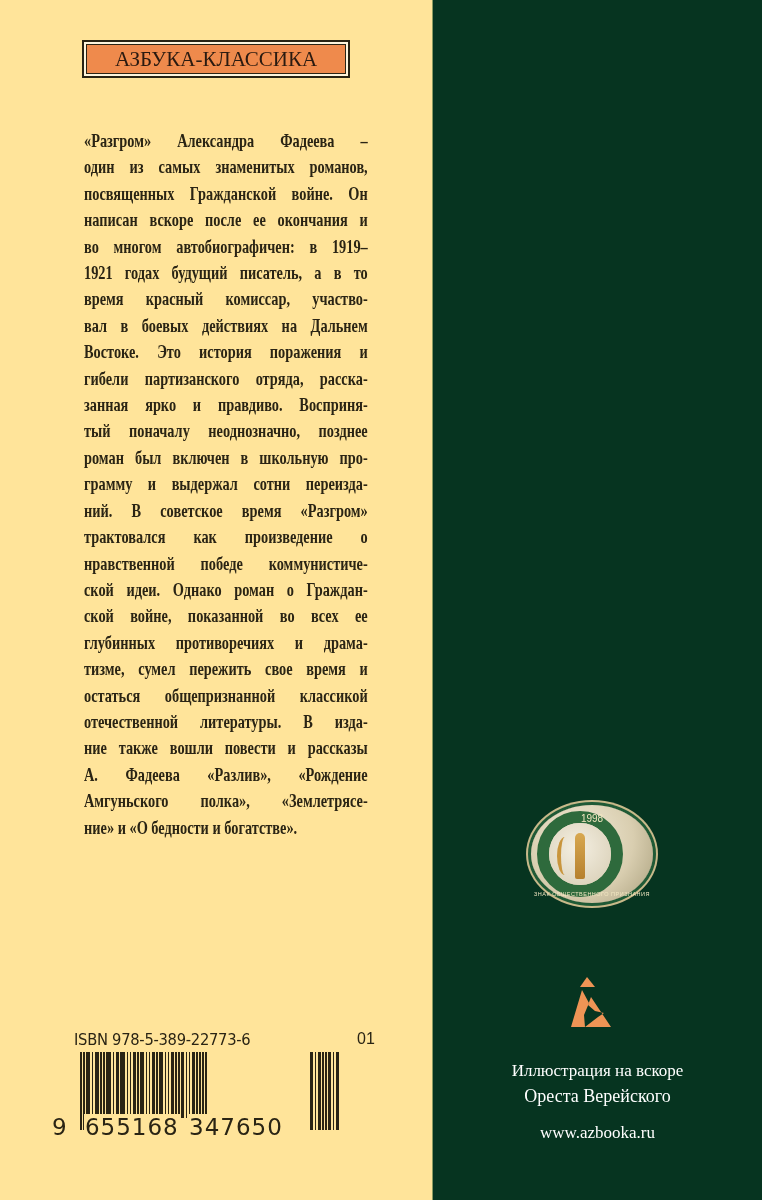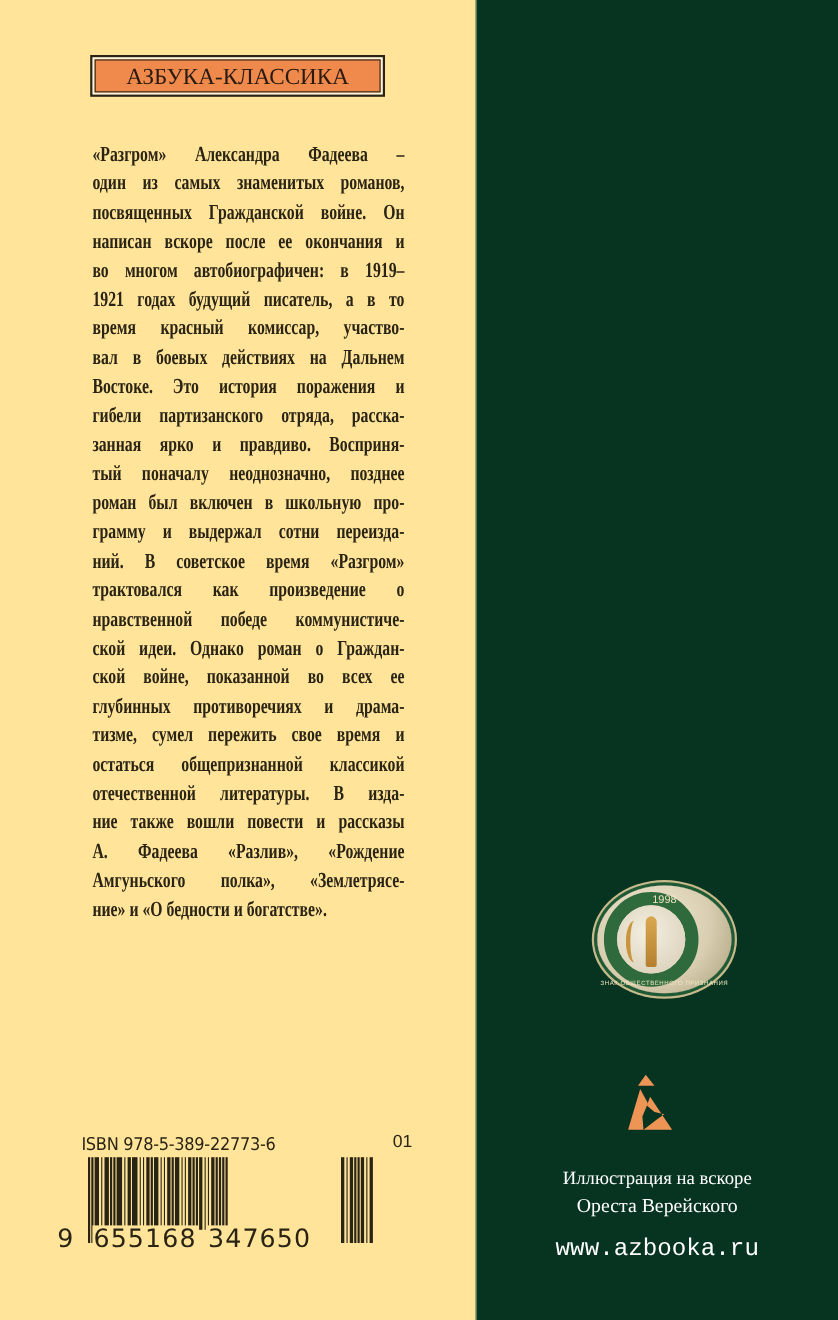--- a/index.html
+++ b/index.html
@@ -1,53 +1,53 @@
 <!DOCTYPE html>
 <html><head>
 <meta charset="utf-8">
 <style>
   html, body { margin:0; padding:0; }
   body { width:762px; height:1200px; position:relative; overflow:hidden; background:#ffe49a; }
   .left { position:absolute; left:0; top:0; width:433px; height:1200px; background:#ffe49a; }
   .right { position:absolute; left:433px; top:0; width:329px; height:1200px; background:#063420; }
   .divider { position:absolute; left:432px; top:0; width:1px; height:1200px; background:#8a9a60; }
 
-  .series-frame { position:absolute; left:82px; top:50px; width:268px; height:38px; background:#2a2414; padding:2px; box-sizing:border-box; }
+  .series-frame { position:absolute; left:82px; top:40px; width:268px; height:38px; background:#2a2414; padding:2px; box-sizing:border-box; }
   .series-inner { width:100%; height:100%; background:#fff5dc; padding:2px; box-sizing:border-box; }
   .series-box { width:100%; height:100%; background:#ef8a4c; border:1px solid #2a2414; box-sizing:border-box; display:flex; align-items:center; justify-content:center; font-family:"Liberation Serif", serif; font-size:21px; color:#2a1a10; letter-spacing:0px; }
 
   .annotation { position:absolute; left:84px; top:128px; width:210px; font-family:"Liberation Serif", serif; font-weight:bold; font-size:19.5px; line-height:26.4px; color:#2a2414; transform:scaleX(0.735); transform-origin:0 0; }
   .annotation .line { display:block; white-space:nowrap; text-align:justify; text-align-last:justify; width:386px; }
   .annotation .line.last { text-align-last:left; }
 
   .isbn { position:absolute; left:74px; top:1030px; font-family:"DejaVu Sans", sans-serif; font-size:16px; color:#2a2414; transform:scaleX(0.92); transform-origin:0 0; letter-spacing:-0.3px; }
   .addon-label { position:absolute; left:329px; top:1030px; font-family:Liberation Sans, sans-serif; font-size:16px; color:#2a2414;margin-left:28px; }
   .barcode { position:absolute; left:80px; top:1052px; width:147px; height:78px; display:flex; align-items:flex-start; }
   .barcode span { display:block; height:66px; background:#2a2414; margin-right:1.5px; }
   .barcode span.g { height:78px; }
   .addon { position:absolute; left:310px; top:1052px; display:flex; align-items:flex-start; }
   .addon span { display:block; height:78px; background:#2a2414; margin-right:1.5px; }
   .isbn-digits { position:absolute; left:52px; top:1114px; font-family:"DejaVu Sans", sans-serif; font-size:23px; color:#2a2414; letter-spacing:1px; background:transparent; }
   .isbn-digits .first { margin-right:8px; }
   .isbn-digits .grp { background:#ffe49a; padding:0 1px; }
 
-  .award { position:absolute; left:543px; top:805px; width:122px; height:98px; border-radius:50%; background:radial-gradient(circle at 40% 35%, #f1ead6 0%, #d9ceb0 55%, #a79d7a 100%); box-shadow:0 0 0 3px #1f5a36, 0 0 0 5px #c8b98a; }
+  .award { position:absolute; left:531px; top:805px; width:122px; height:98px; border-radius:50%; background:radial-gradient(circle at 40% 35%, #f1ead6 0%, #d9ceb0 55%, #a79d7a 100%); box-shadow:0 0 0 3px #1f5a36, 0 0 0 5px #c8b98a; }
   .award .ring { position:absolute; left:6px; top:6px; width:86px; height:86px; border-radius:50%; border:12px solid #2e6a3c; box-sizing:border-box; }
   .award .core { position:absolute; left:18px; top:18px; width:62px; height:62px; border-radius:50%; background:radial-gradient(circle at 45% 40%, #f4efe2 0%, #d6ccb2 100%); }
   .award .year { position:absolute; left:0; top:8px; width:100%; text-align:center; font-family:"Liberation Sans", sans-serif; font-size:10px; color:#f1e6c0; }
   .award .figure { position:absolute; left:44px; top:28px; width:10px; height:46px; background:linear-gradient(#d8a850,#b6802e); border-radius:5px 5px 2px 2px; }
   .award .leaf { position:absolute; left:26px; top:32px; width:12px; height:38px; border-left:4px solid #c9953c; border-radius:50%; }
   .award .motto { position:absolute; left:0; bottom:6px; width:100%; text-align:center; font-family:"Liberation Sans", sans-serif; font-size:5.5px; color:#f1e6c0; letter-spacing:0.5px; }
 
   .logo { position:absolute; left:571px; top:975px; width:40px; height:55px; }
 
   .credit { position:absolute; left:433px; width:329px; text-align:center; font-family:"Liberation Serif", serif; color:#ffffff; }
   .credit.l1 { top:1061px; font-size:17px; }
   .credit.l2 { top:1086px; font-size:18px; }
-  .credit.l3 { top:1123px; font-size:22px;font-family:Liberation Mono, monospace; }
+  .credit.l3 { top:1123px; font-size:17px; }
 </style>
 </head>
 <body>
 
 <div class="left"></div>
 <div class="right"></div>
 <div class="divider"></div>
 
 <div class="series-frame">
   <div class="series-inner">

